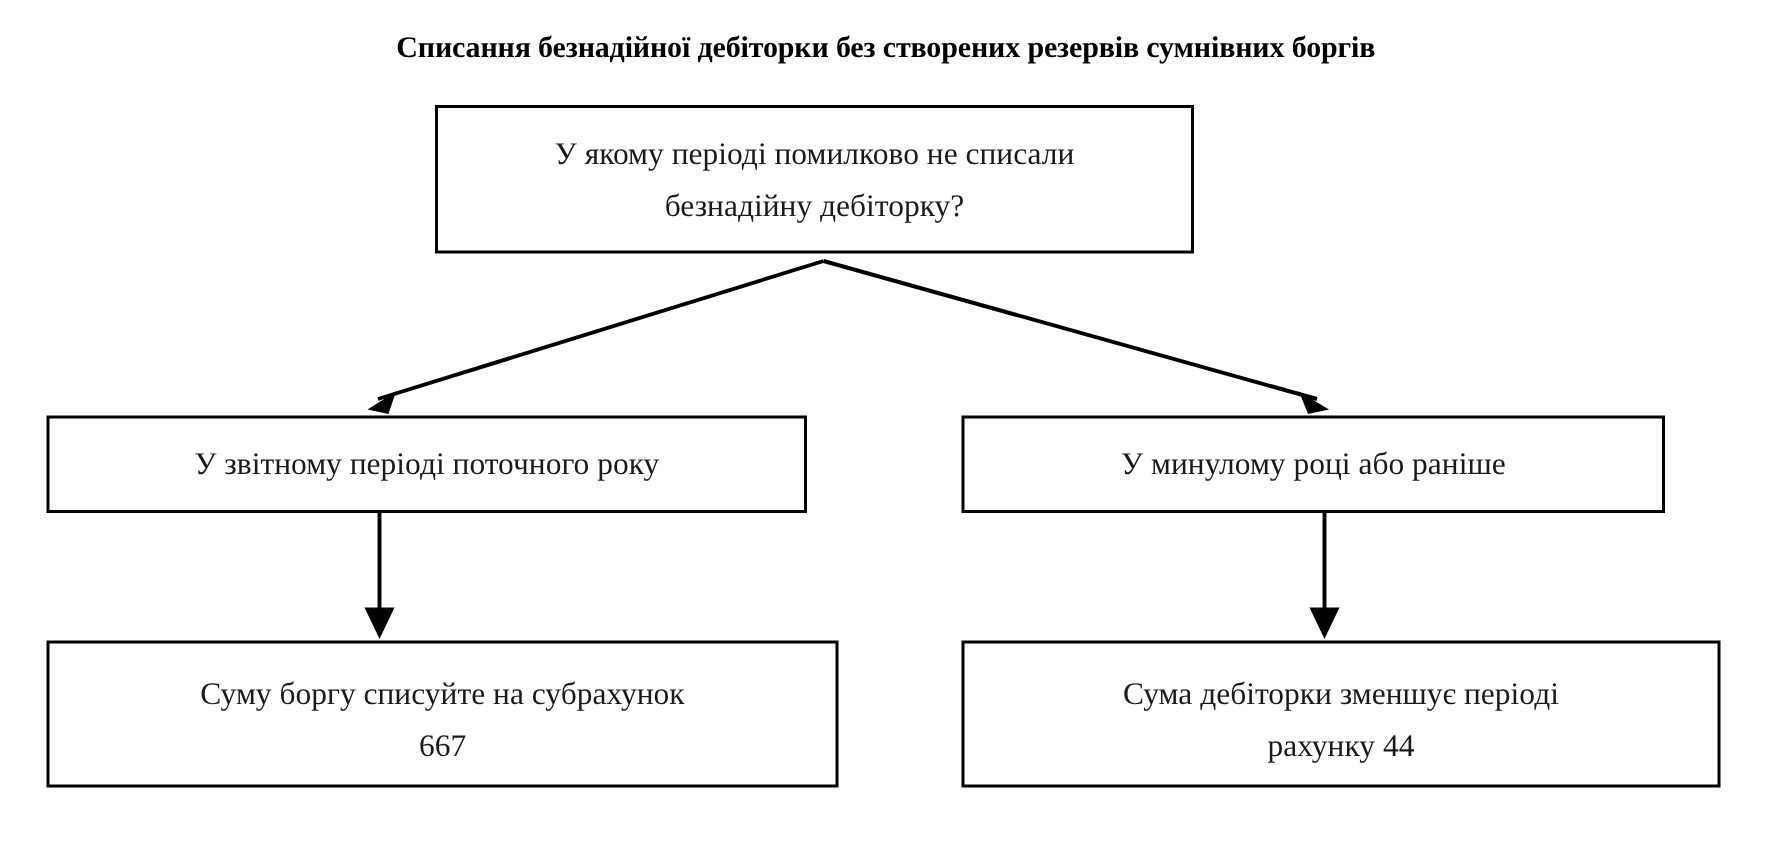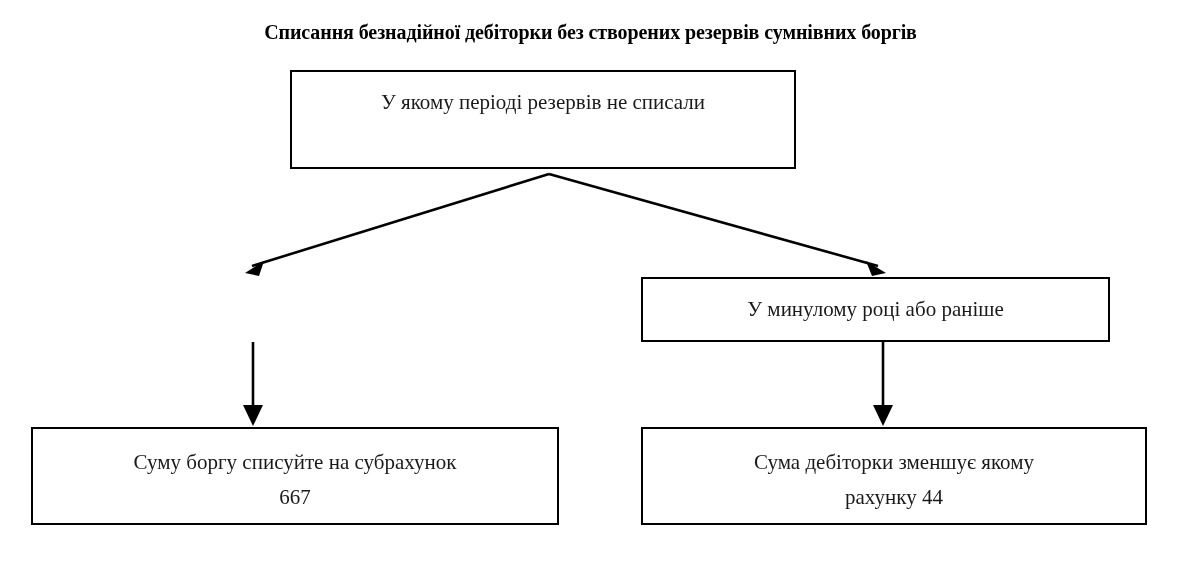--- a/index.html
+++ b/index.html
@@ -116,31 +116,35 @@
       <polygon points="253,426 243,405 263,405" fill="#000000"></polygon>
     </g>
 
     <g>
       <line x1="883" y1="342" x2="883" y2="410" stroke="#000000" stroke-width="2.6"></line>
       <polygon points="883,426 873,405 893,405" fill="#000000"></polygon>
     </g>
   </svg>
 
   <div class="node" id="node-question">
-    <span class="node-text">У якому періоді резервів не списали</span>
+    <span class="node-text">У якому періоді помилково не списали</span>
+    <span class="node-text">безнадійну дебіторку?</span>
   </div>
 
+  <div class="node" id="node-current-period">
+    <span class="node-text">У звітному періоді поточного року</span>
+  </div>
 
   <div class="node" id="node-previous-period">
     <span class="node-text">У минулому році або раніше</span>
   </div>
 
   <div class="node" id="node-subaccount-944">
     <span class="node-text">Суму боргу списуйте на субрахунок</span>
     <span class="node-text">667</span>
   </div>
 
   <div class="node" id="node-account-44">
-    <span class="node-text">Сума дебіторки зменшує якому</span>
+    <span class="node-text">Сума дебіторки зменшує періоді</span>
     <span class="node-text">рахунку 44</span>
   </div>
 
 </div>
 
 </body></html>

